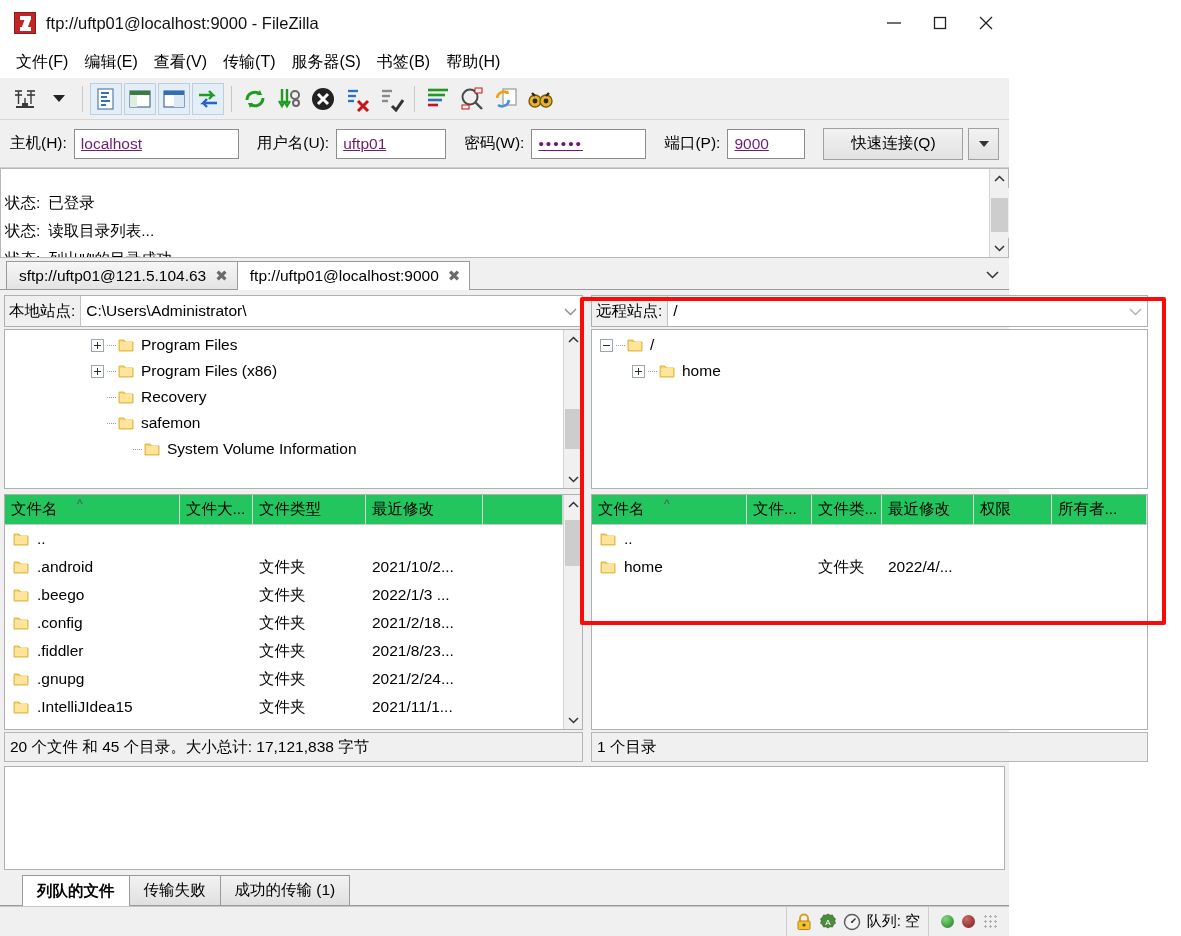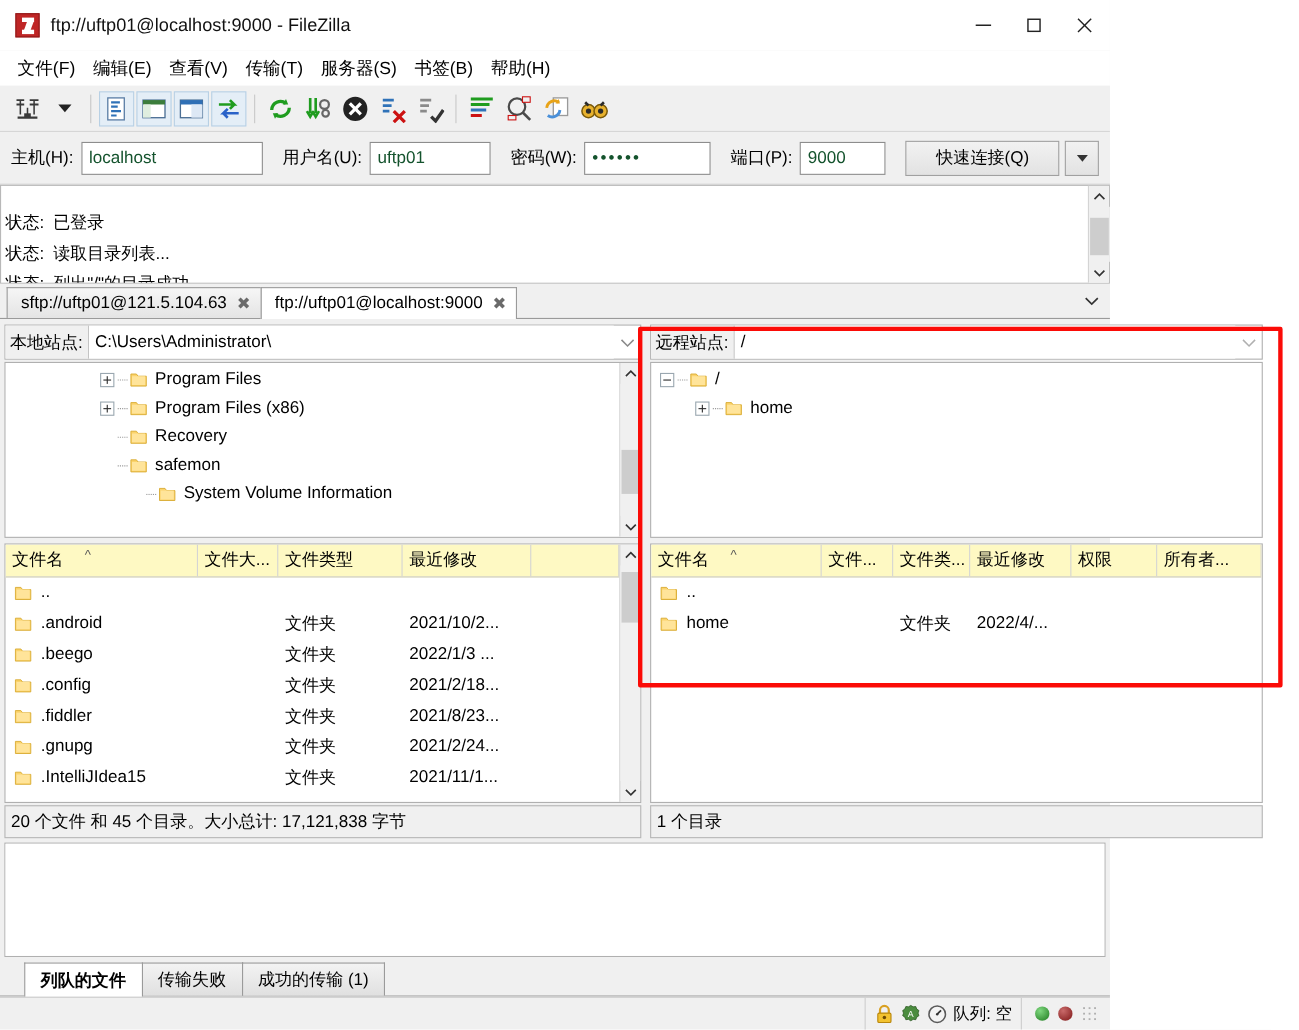--- a/index.html
+++ b/index.html
@@ -131,22 +131,23 @@
     margin-right: 7px;
     white-space: nowrap;
   }
   .qc-input {
     height: 30px;
     border: 1px solid #8d8d8d;
     background: #fff;
     font-size: 15.5px;
     font-family: "Liberation Sans", sans-serif;
     padding: 0 6px;
-    color: #14532d;
+    color: #701a75;
     outline: none;
+    text-decoration: underline;
   }
   .qc-host { width: 165px; margin-right: 18px; }
   .qc-user { width: 110px; margin-right: 18px; }
   .qc-pass { width: 115px; margin-right: 18px; letter-spacing: 2px; }
   .qc-port { width: 78px; margin-right: 18px; }
   .qc-btn {
     height: 32px;
     min-width: 140px;
     background: linear-gradient(#f2f2f2, #e2e2e2);
     border: 1px solid #a0a0a0;
@@ -354,21 +355,21 @@
     border: 1px solid #b0b0b0;
     margin: 5px 4px 0 4px;
     display: flex;
     overflow: hidden;
     min-height: 0;
   }
   .listinner { flex: 1 1 auto; display: flex; flex-direction: column; min-width: 0; }
   .lhead {
     height: 30px;
     display: flex;
-    background: #fef9c3;
+    background: #22c55e;
     border-bottom: 1px solid #c9c9c9;
     flex: none;
   }
   .lhcell {
     display: flex; align-items: center;
     font-size: 15.5px;
     padding-left: 6px;
     border-right: 1px solid #d4d4d4;
     white-space: nowrap;
     overflow: hidden;

